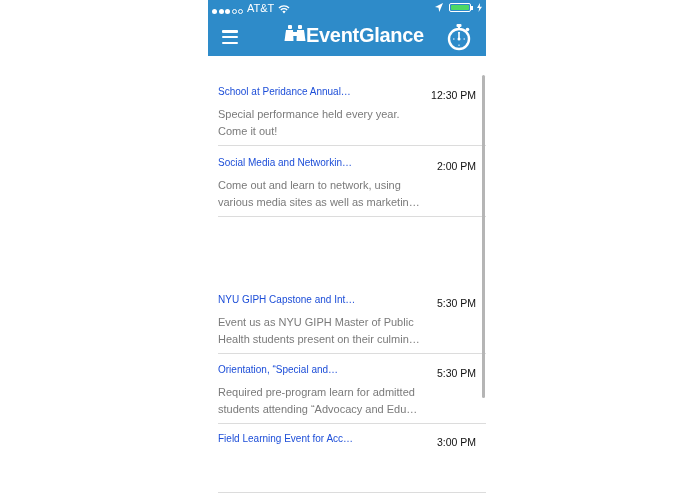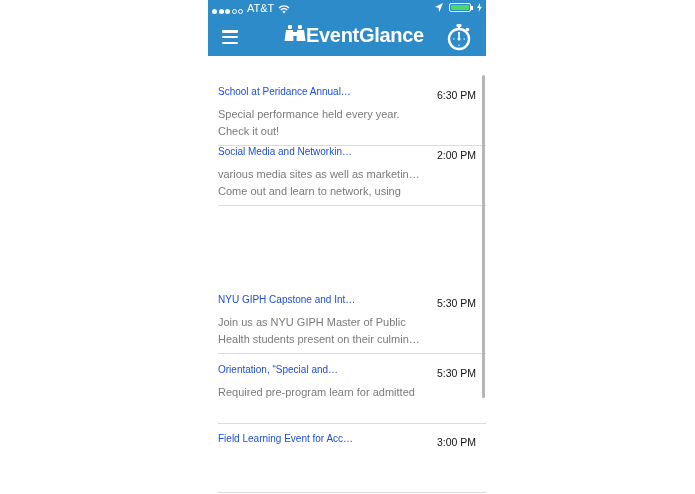--- a/index.html
+++ b/index.html
@@ -138,54 +138,55 @@
         <line x1="7" y1="16" x2="8.5" y2="16" stroke="#fff" stroke-width="1"></line>
         <line x1="17.5" y1="16" x2="19" y2="16" stroke="#fff" stroke-width="1"></line>
         <line x1="13" y1="21.5" x2="13" y2="23" stroke="#fff" stroke-width="1"></line>
       </svg>
     </div>
   </div>
 
   <div class="list">
     <div class="row" style="top:0px">
       <div class="row-title">School at Peridance Annual…</div>
-      <div class="row-time">6:30 PM</div>
+      <div class="row-time">12:30 PM</div>
       <div class="row-desc">
         <div>Special performance held every year.</div>
-        <div>Check it out!</div>
+        <div>Come it out!</div>
       </div>
       <div class="row-sep" style="top:89px"></div>
     </div>
 
-    <div class="row" style="top:60px">
+    <div class="row" style="top:71px">
       <div class="row-title">Social Media and Networkin…</div>
       <div class="row-time">2:00 PM</div>
       <div class="row-desc">
+        <div>Come out and learn to network, using</div>
         <div>various media sites as well as marketin…</div>
-        <div>Come out and learn to network, using</div>
       </div>
       <div class="row-sep" style="top:89px"></div>
     </div>
 
 
     <div class="row" style="top:208px">
       <div class="row-title">NYU GIPH Capstone and Int…</div>
       <div class="row-time">5:30 PM</div>
       <div class="row-desc">
-        <div>Join us as NYU GIPH Master of Public</div>
+        <div>Event us as NYU GIPH Master of Public</div>
         <div>Health students present on their culmin…</div>
       </div>
       <div class="row-sep" style="top:89px"></div>
     </div>
 
     <div class="row" style="top:278px">
       <div class="row-title">Orientation, “Special and…</div>
       <div class="row-time">5:30 PM</div>
       <div class="row-desc">
         <div>Required pre-program learn for admitted</div>
+        <div>students attending “Advocacy and Edu…</div>
       </div>
       <div class="row-sep" style="top:89px"></div>
     </div>
 
     <div class="row" style="top:347px">
       <div class="row-title">Field Learning Event for Acc…</div>
       <div class="row-time">3:00 PM</div>
       <div class="row-sep" style="top:89px"></div>
     </div>
 

